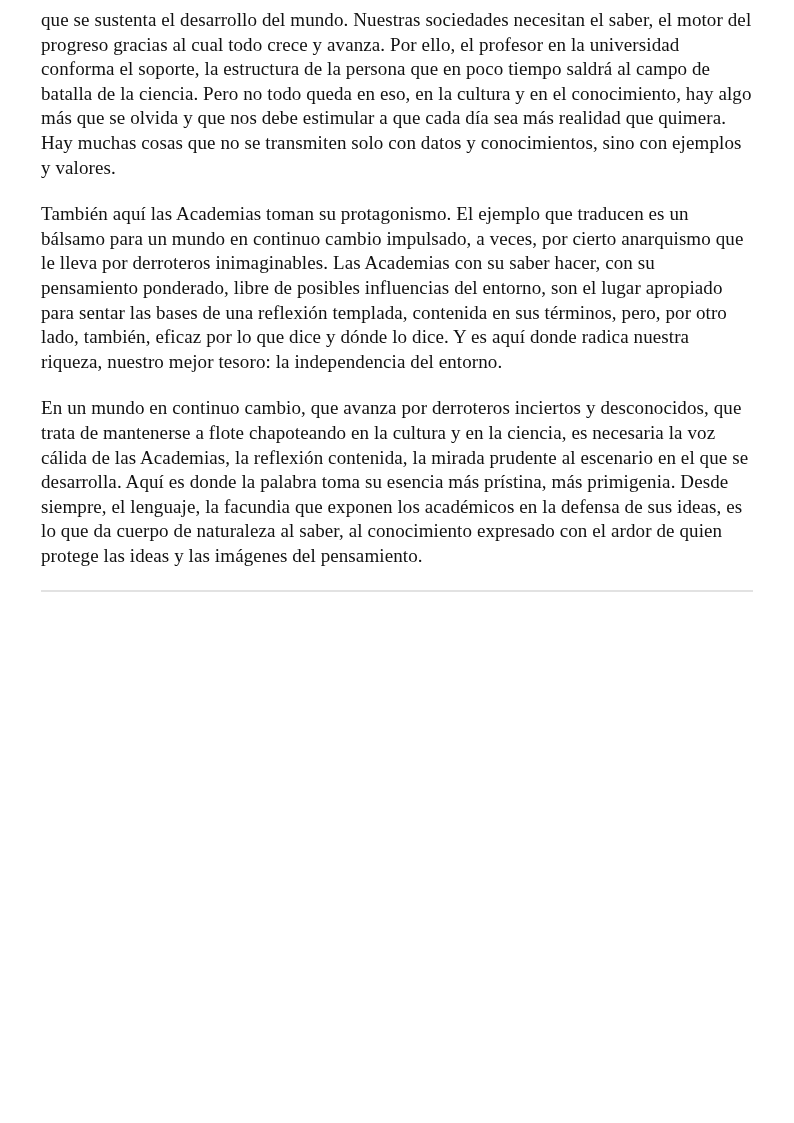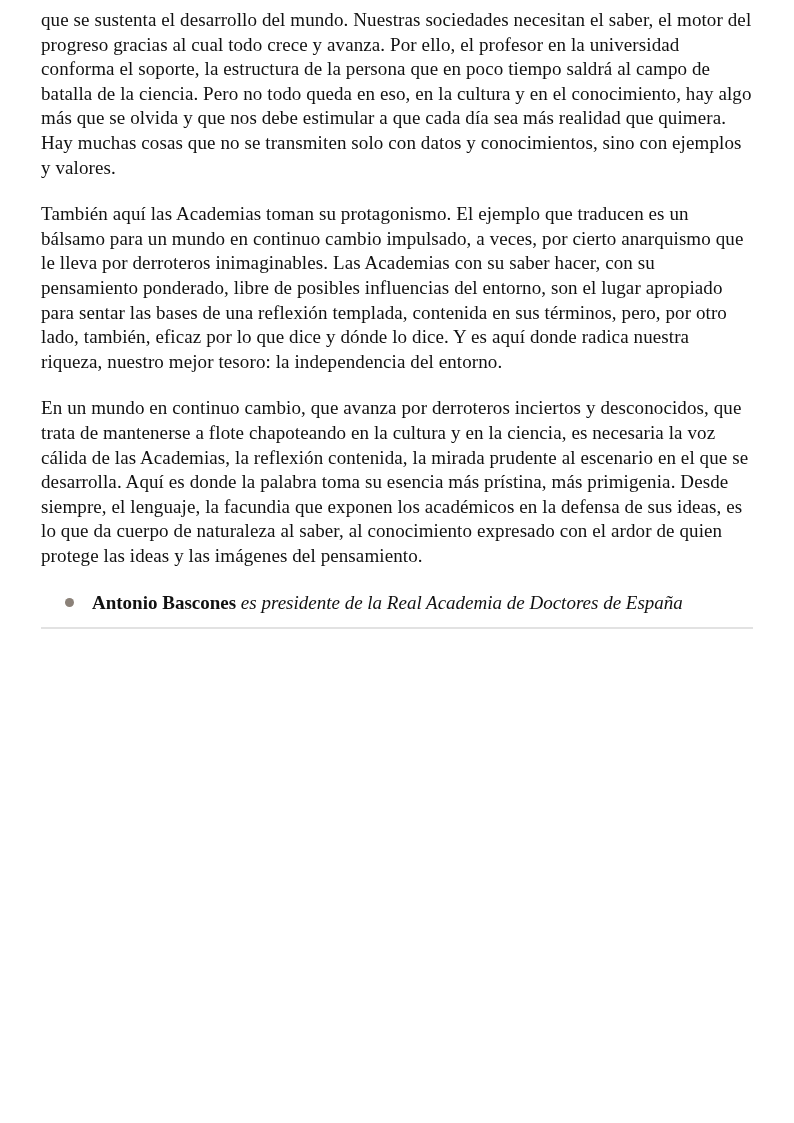--- a/index.html
+++ b/index.html
@@ -64,24 +64,17 @@
 <body>
 
 <main class="article" style="color: rgb(17, 17, 17);">
 
   <p class="para">que se sustenta el desarrollo del mundo. Nuestras sociedades necesitan el saber, el motor del progreso gracias al cual todo crece y avanza. Por ello, el profesor en la universidad conforma el soporte, la estructura de la persona que en poco tiempo saldrá al campo de batalla de la ciencia. Pero no todo queda en eso, en la cultura y en el conocimiento, hay algo más que se olvida y que nos debe estimular a que cada día sea más realidad que quimera. Hay muchas cosas que no se transmiten solo con datos y conocimientos, sino con ejemplos y valores.</p>
 
   <p class="para">También aquí las Academias toman su protagonismo. El ejemplo que traducen es un bálsamo para un mundo en continuo cambio impulsado, a veces, por cierto anarquismo que le lleva por derroteros inimaginables. Las Academias con su saber hacer, con su pensamiento ponderado, libre de posibles influencias del entorno, son el lugar apropiado para sentar las bases de una reflexión templada, contenida en sus términos, pero, por otro lado, también, eficaz por lo que dice y dónde lo dice. Y es aquí donde radica nuestra riqueza, nuestro mejor tesoro: la independencia del entorno.</p>
 
   <p class="para">En un mundo en continuo cambio, que avanza por derroteros inciertos y desconocidos, que trata de mantenerse a flote chapoteando en la cultura y en la ciencia, es necesaria la voz cálida de las Academias, la reflexión contenida, la mirada prudente al escenario en el que se desarrolla. Aquí es donde la palabra toma su esencia más prístina, más primigenia. Desde siempre, el lenguaje, la facundia que exponen los académicos en la defensa de sus ideas, es lo que da cuerpo de naturaleza al saber, al conocimiento expresado con el ardor de quien protege las ideas y las imágenes del pensamiento.</p>
 
-  <ul class="author-list">
-    <li class="author-item">
-      <span class="bullet" style="background-color: rgb(139, 129, 120);"></span>
-      <span class="author-name">Antonio Bascones</span>
-      <span class="author-role">es presidente de la Real Academia de Doctores de España</span>
-    </li>
-  </ul>
 
 
   <hr class="divider" style="border-top-color: rgb(226, 226, 226);">
 
 </main>
 
 </body></html>

